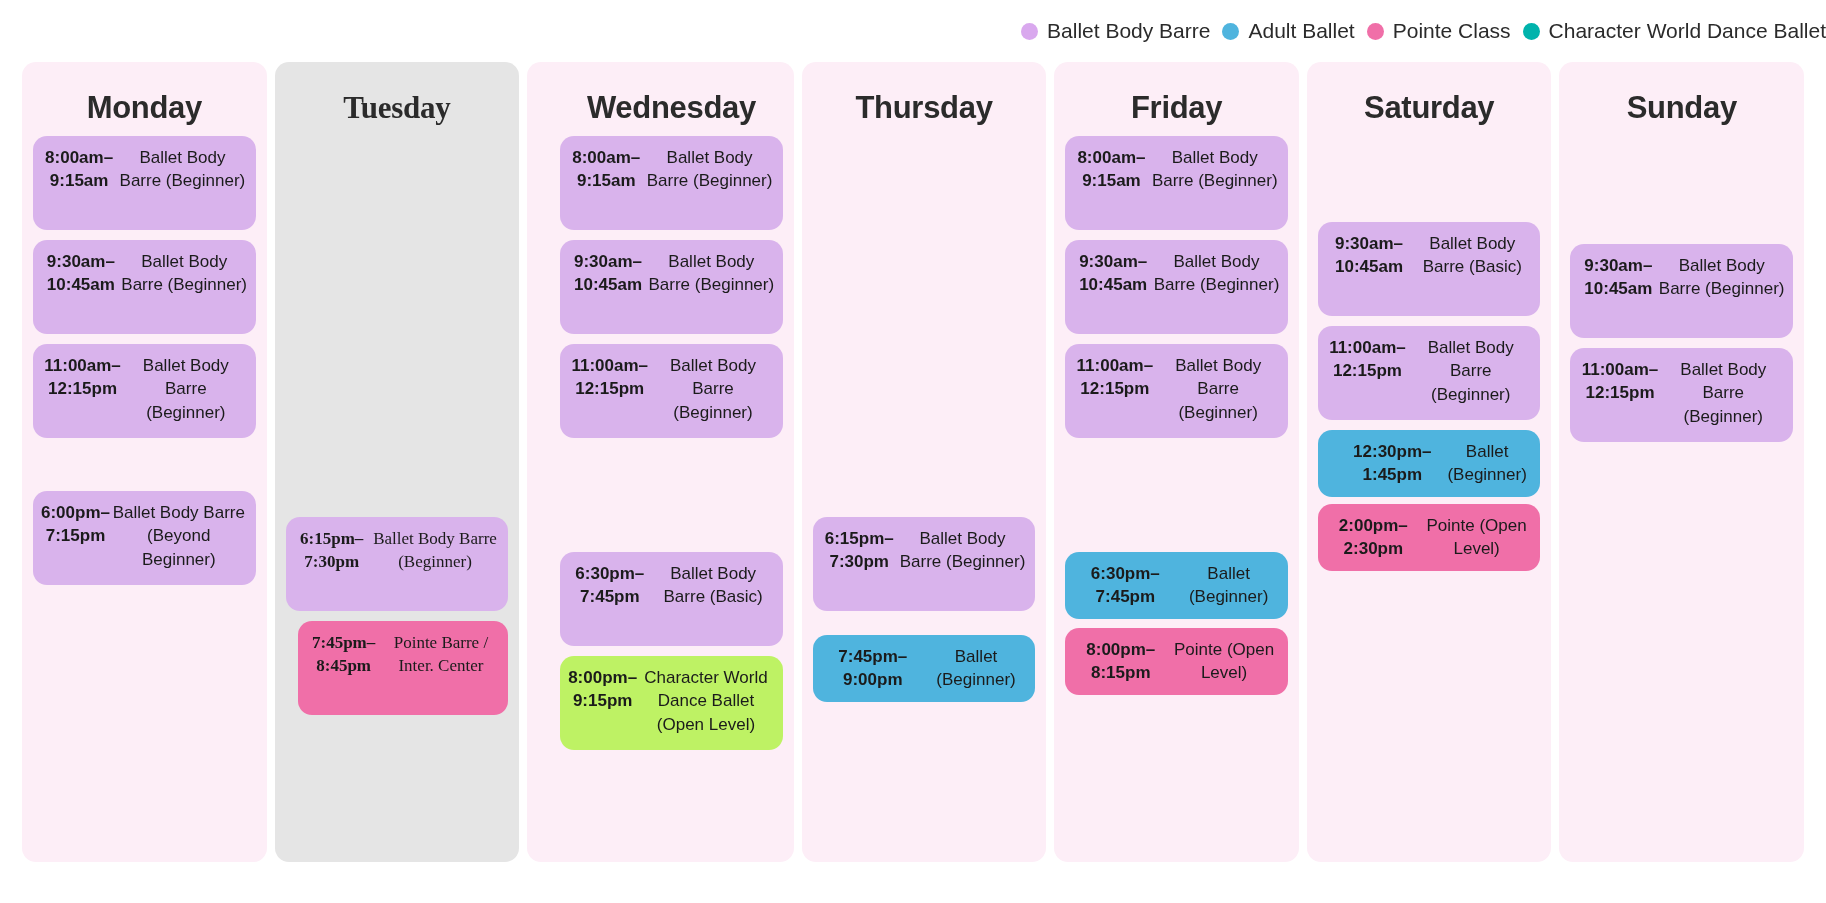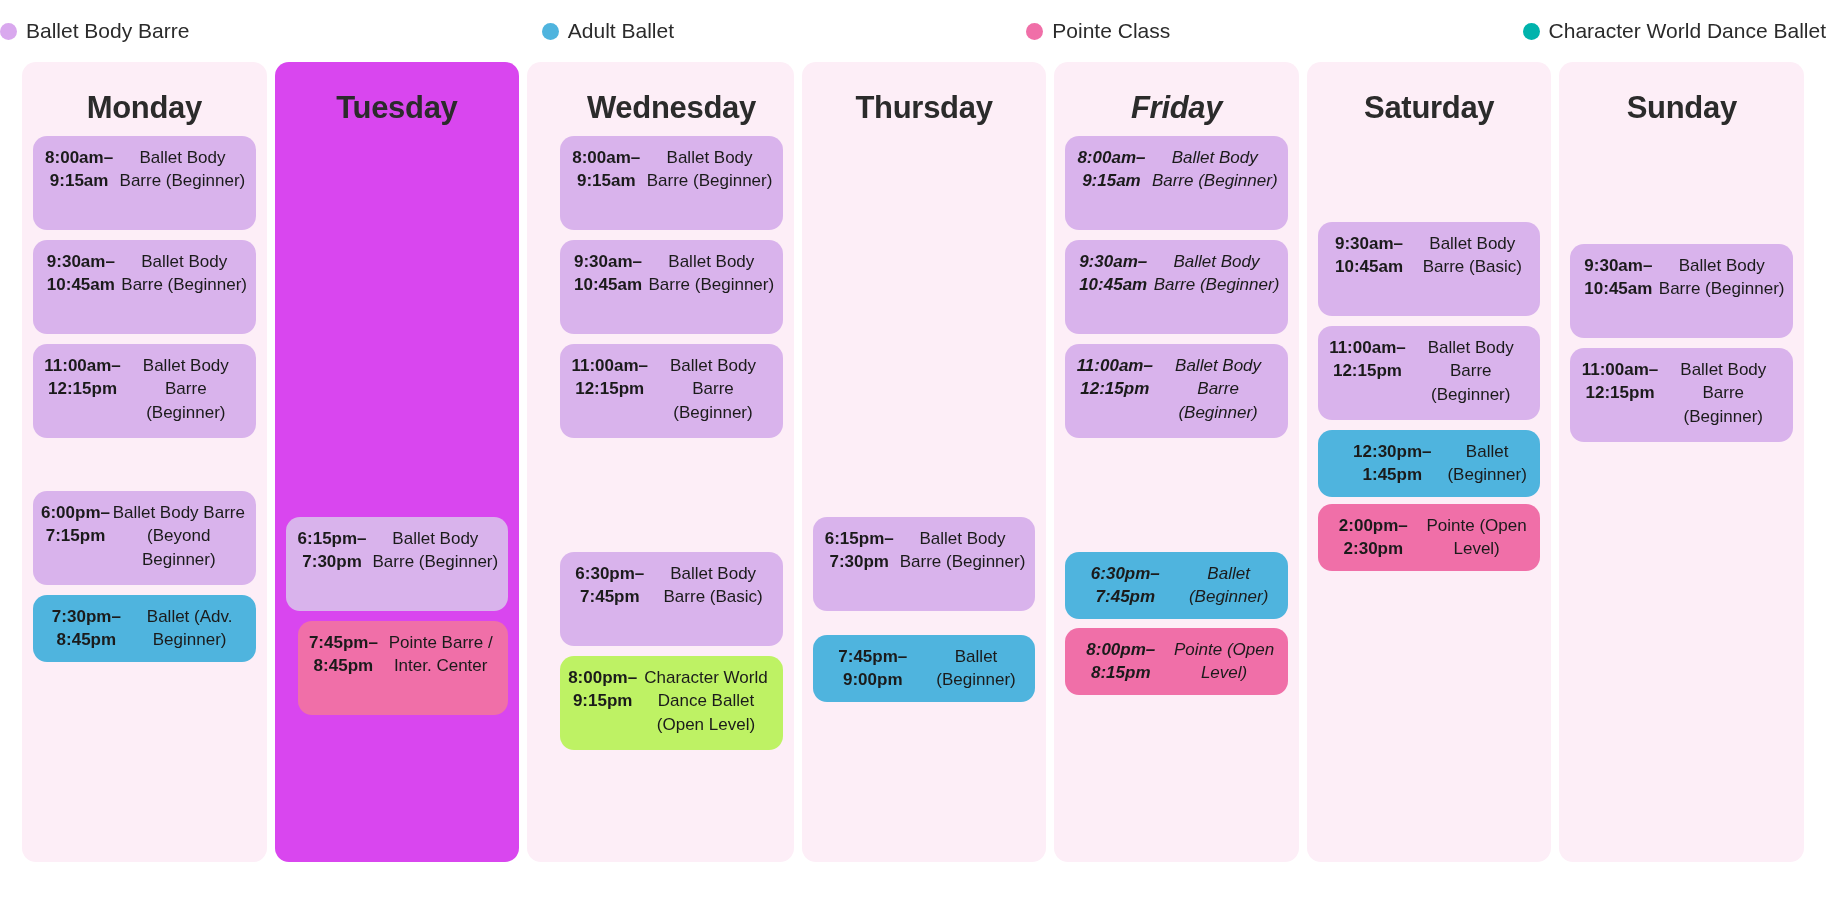--- a/index.html
+++ b/index.html
@@ -9,22 +9,22 @@
     width: 1826px;
     height: 903px;
     overflow: hidden;
     font-family: "Liberation Sans", sans-serif;
   }
 
   #legend {
     height: 62px;
     display: flex;
     align-items: center;
-    justify-content: space-between;
-    gap: 26px;
+    justify-content: flex-end;
+    gap: 12px;
   }
   .legend-item {
     display: flex;
     align-items: center;
     gap: 9px;
   }
   .legend-dot {
     width: 17px;
     height: 17px;
     border-radius: 50%;
@@ -121,27 +121,23 @@
           <div class="event-name">Ballet Body Barre (Beginner)</div>
         </div>
         <div class="event" style="top: 208px; min-height: 94px; background: rgb(217, 179, 236);">
           <div class="event-time">11:00am–12:15pm</div>
           <div class="event-name">Ballet Body Barre (Beginner)</div>
         </div>
         <div class="event" style="top: 355px; min-height: 94px; background: rgb(217, 179, 236);">
           <div class="event-time">6:00pm–7:15pm</div>
           <div class="event-name">Ballet Body Barre (Beyond Beginner)</div>
         </div>
-        <div class="event" style="top: 459px; min-height: 66px; background: rgb(79, 180, 222);">
-          <div class="event-time">7:30pm–8:45pm</div>
-          <div class="event-name">Ballet (Adv. Beginner)</div>
-        </div>
-      </div>
-    </div>
-    <div class="day-col" style="background: #d946ef;">
+      </div>
+    </div>
+    <div class="day-col" style="background: #e5e5e5; font-family: Liberation Serif, serif;">
       <div class="day-title">Tuesday</div>
       <div class="slots">
         <div class="event" style="top: 381px; min-height: 94px; background: rgb(217, 179, 236);">
           <div class="event-time">6:15pm–7:30pm</div>
           <div class="event-name">Ballet Body Barre (Beginner)</div>
         </div>
         <div class="event" style="top: 485px; min-height: 94px; background: rgb(240, 111, 168); margin-left: 12px;">
           <div class="event-time">7:45pm–8:45pm</div>
           <div class="event-name">Pointe Barre / Inter. Center</div>
         </div>
@@ -178,21 +174,21 @@
         <div class="event" style="top: 381px; min-height: 94px; background: rgb(217, 179, 236);">
           <div class="event-time">6:15pm–7:30pm</div>
           <div class="event-name">Ballet Body Barre (Beginner)</div>
         </div>
         <div class="event" style="top: 485px; min-height: 66px; background: rgb(79, 180, 222); margin-top: 14px;">
           <div class="event-time">7:45pm–9:00pm</div>
           <div class="event-name">Ballet (Beginner)</div>
         </div>
       </div>
     </div>
-    <div class="day-col" style="background: rgb(253, 238, 247); font-style: italic;">
+    <div class="day-col" style="background: rgb(253, 238, 247);">
       <div class="day-title">Friday</div>
       <div class="slots">
         <div class="event" style="top: 0px; min-height: 94px; background: rgb(217, 179, 236);">
           <div class="event-time">8:00am–9:15am</div>
           <div class="event-name">Ballet Body Barre (Beginner)</div>
         </div>
         <div class="event" style="top: 104px; min-height: 94px; background: rgb(217, 179, 236);">
           <div class="event-time">9:30am–10:45am</div>
           <div class="event-name">Ballet Body Barre (Beginner)</div>
         </div>

